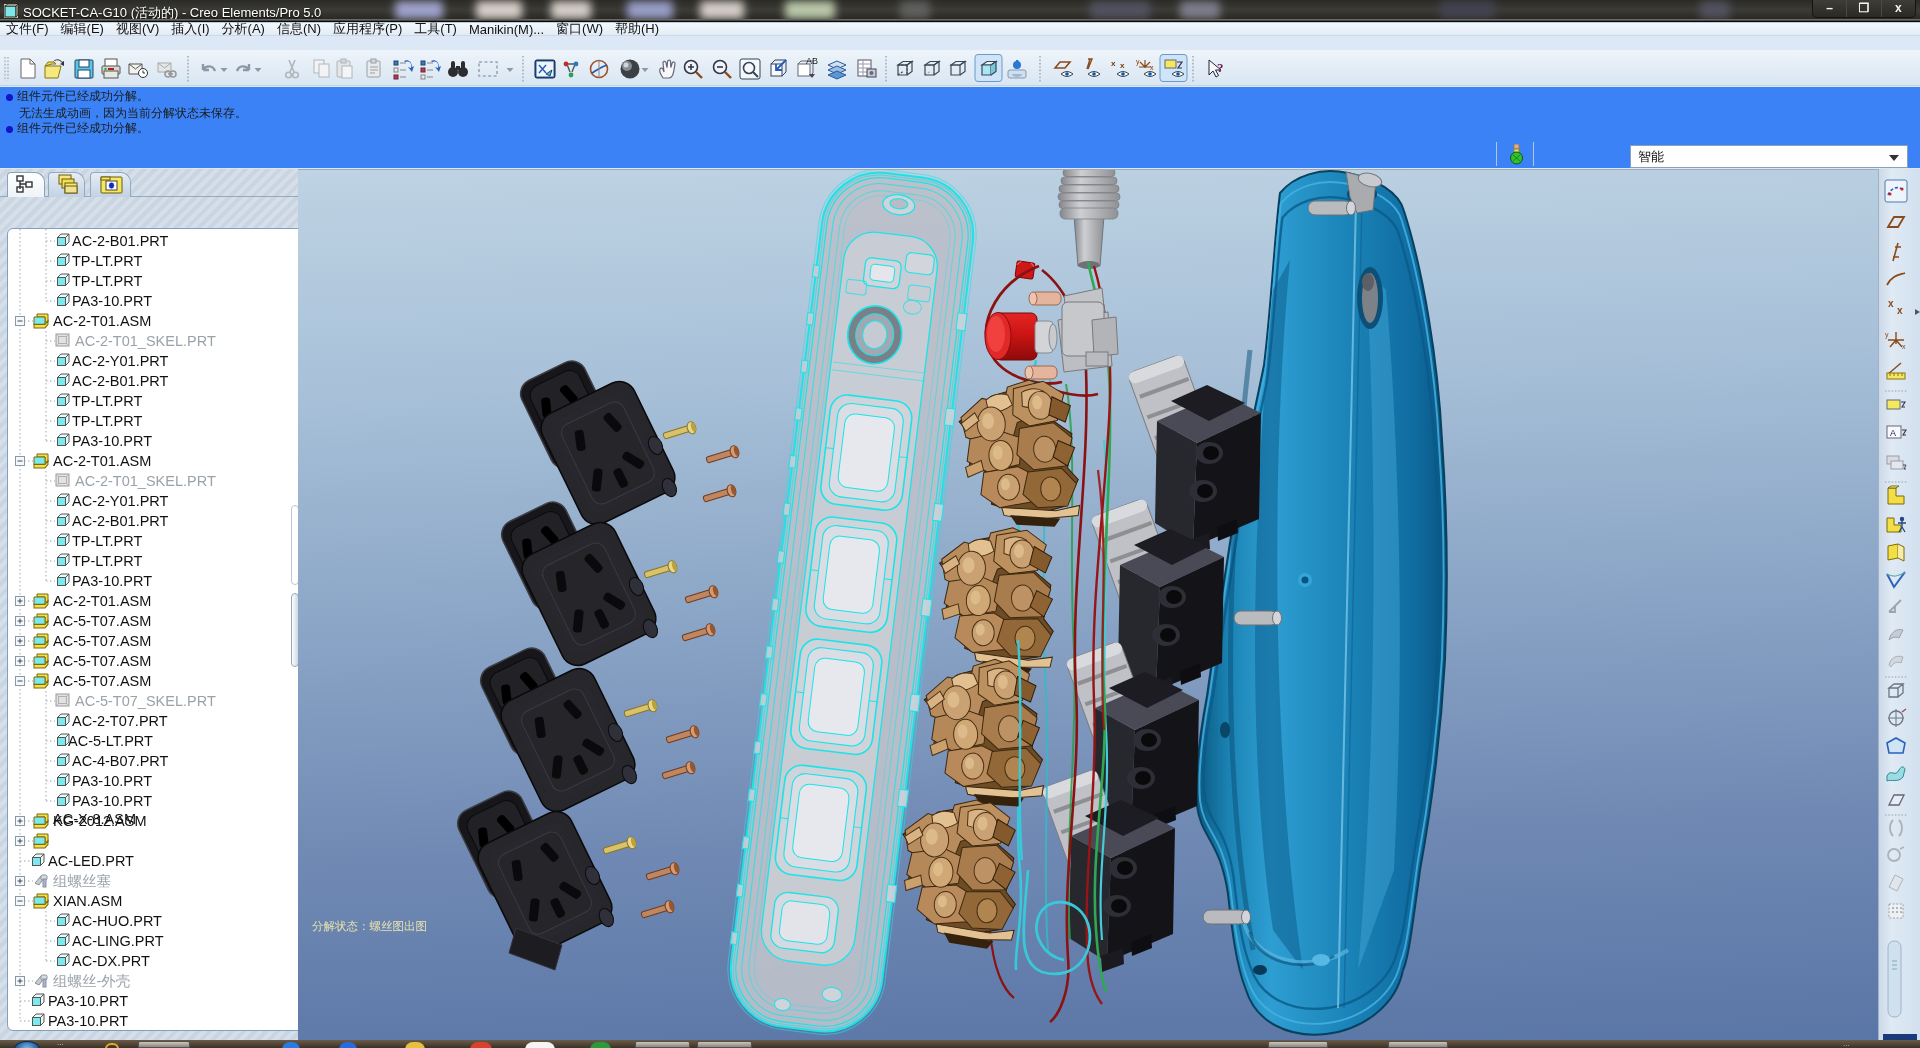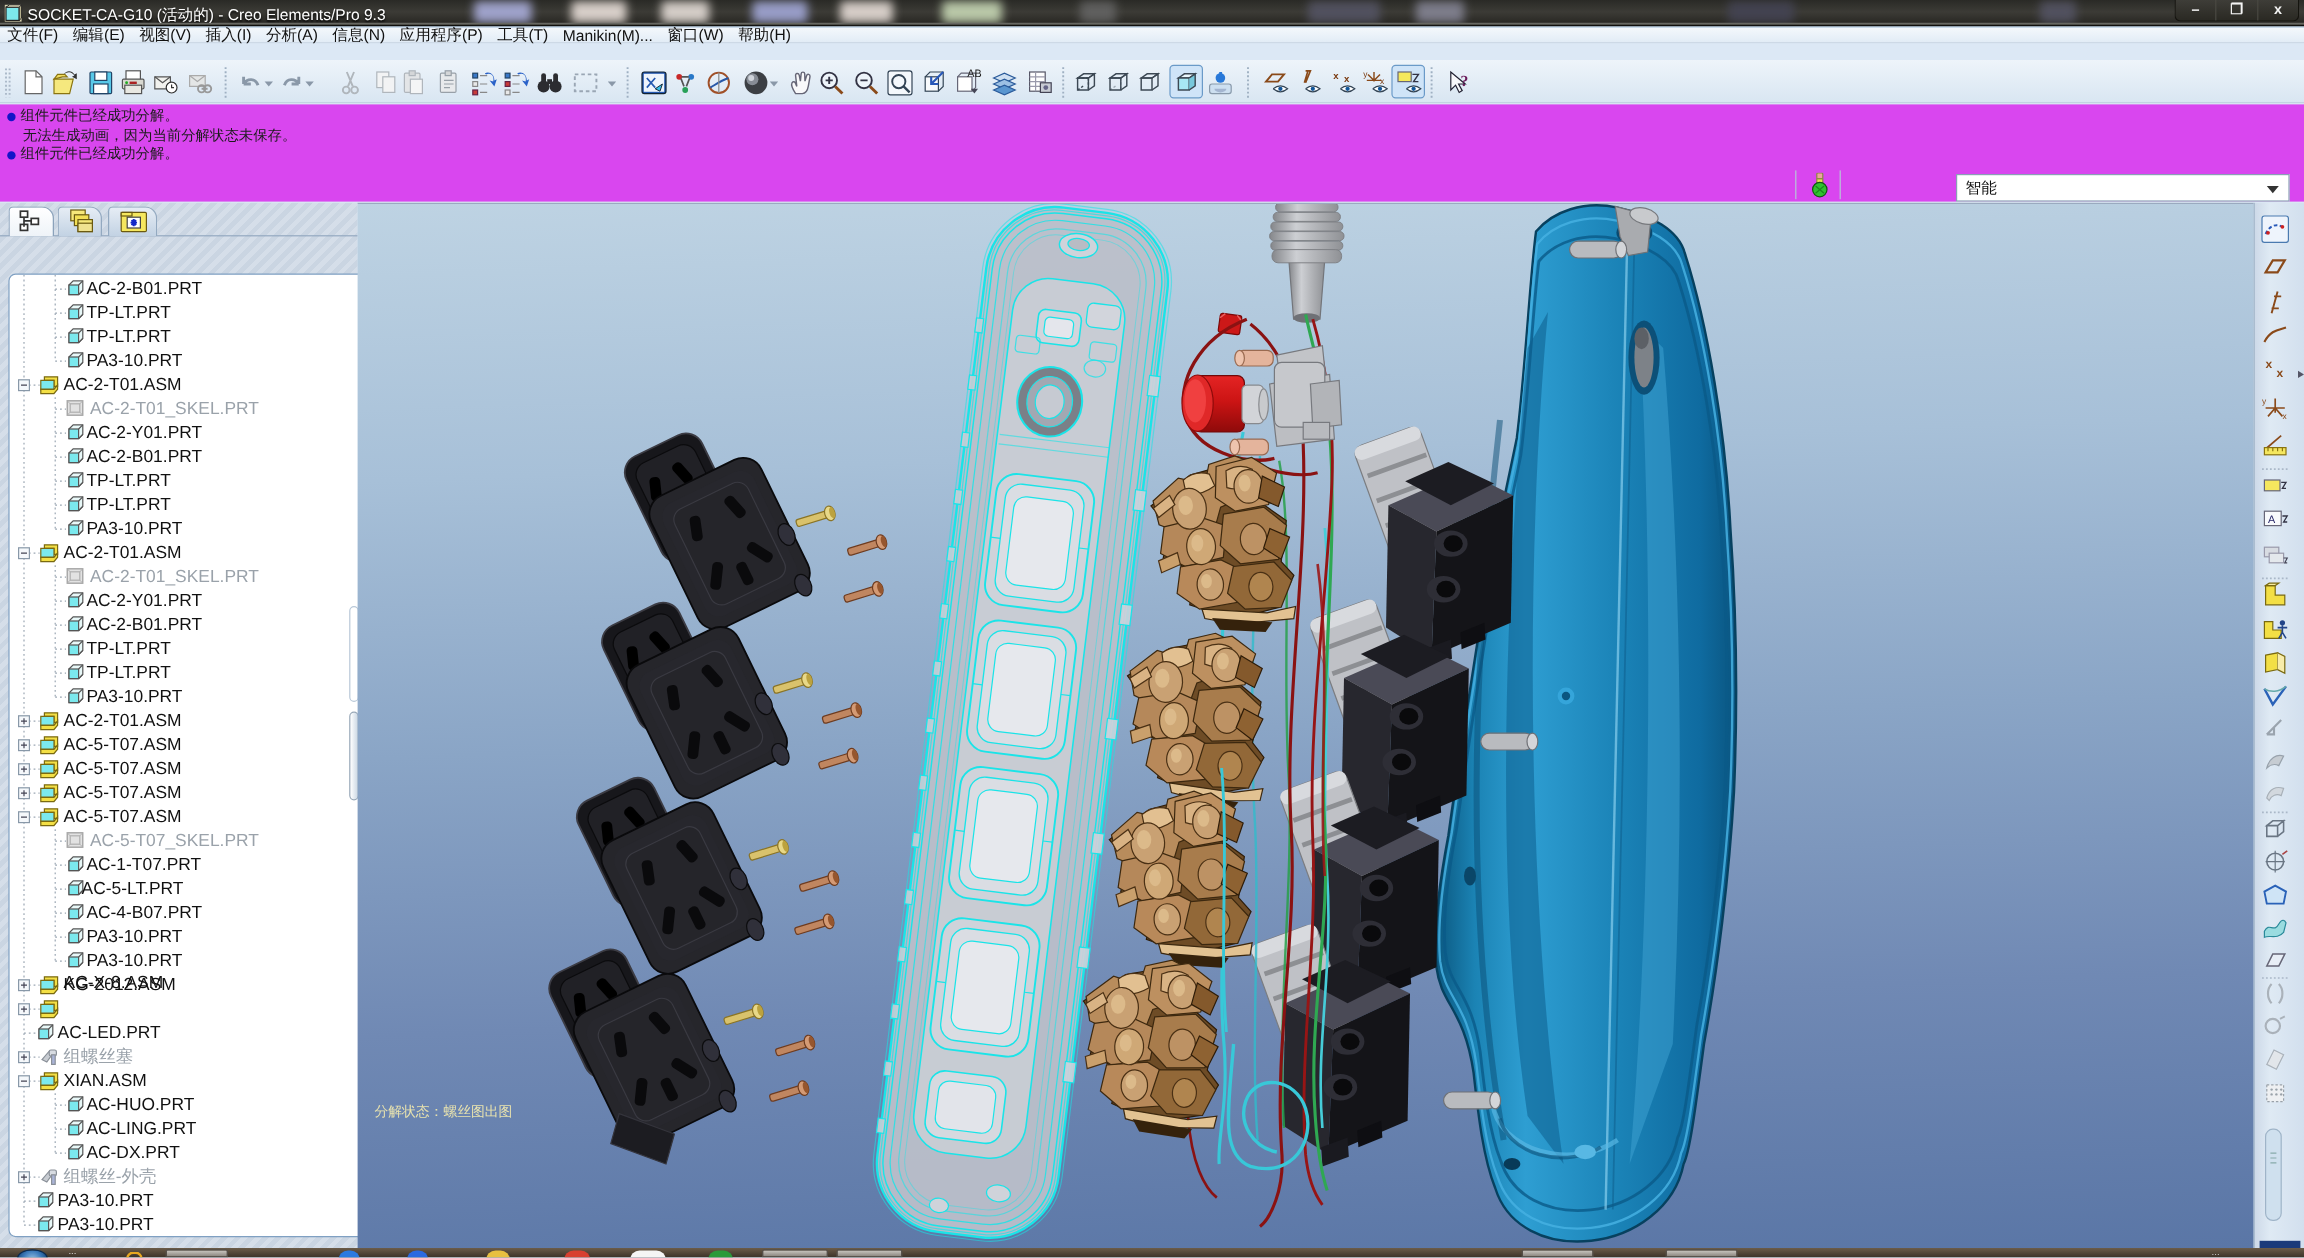--- a/index.html
+++ b/index.html
@@ -13,21 +13,21 @@
 #winbtns{position:absolute;right:4px;top:0;width:104px;height:18px;background:linear-gradient(180deg,#3e3d38,#2a2923);border:1px solid #15140f;border-top:none;border-radius:0 0 5px 5px;display:flex}
 #winbtns div{flex:1;color:#f4f4f4;font-size:12px;font-weight:bold;text-align:center;line-height:16px;border-right:1px solid #4a4942}
 #winbtns div:last-child{border-right:none}
 
 #menu{left:0;top:22px;width:1920px;height:14px;background:linear-gradient(180deg,#f4f8fc,#e2ecf6);border-top:1px solid #b8cde2;border-bottom:1px solid #cdd9e6;display:flex;align-items:center;font-size:13px;color:#111}
 #menu span{margin-left:6px;margin-right:6px;white-space:nowrap}
 
 #tbar{left:0;top:50px;width:1920px;height:36px;background:linear-gradient(180deg,#eef4fa,#d9e6f2);border-bottom:1px solid #c2d2e2}
 #tbar svg{position:absolute;top:0;left:0}
 
-#msg{left:0;top:87px;width:1920px;height:81px;background:#d946ef;font-size:12px;color:#1c1c1c}
+#msg{left:0;top:87px;width:1920px;height:81px;background:#3b82f6;font-size:12px;color:#1c1c1c}
 #msg .bl{position:absolute;width:7px;height:7px;border-radius:50%;background:#1414c8}
 #msg .t{position:absolute;white-space:nowrap}
 #combo{position:absolute;left:1630px;top:145px;width:278px;height:23px;background:#fff;border:1px solid #8aa0b6;font-size:13px;color:#111;line-height:21px;padding-left:7px}
 #combo:after{content:"";position:absolute;right:8px;top:9px;border:5px solid transparent;border-top:6px solid #333}
 .vsep{position:absolute;width:1px;background:#b6c6d6}
 
 #lpanel{left:0;top:169px;width:298px;height:871px;background:repeating-linear-gradient(135deg,#d5dee9 0 4px,#cad5e2 4px 8px);}
 .tab{position:absolute;top:3px;height:25px;border:1px solid #93a9c0;border-bottom:none;border-radius:4px 10px 0 0}
 .tabi{background:linear-gradient(180deg,#e6edf5,#c2d2e3)}
 #tabs{position:absolute;left:0;top:0;width:298px;height:28px;border-bottom:1px solid #93a9c0}
@@ -60,21 +60,21 @@
 <div class="blob" style="left:1090px;width:60px;background:#556"></div>
 <div class="blob" style="left:1180px;width:40px;background:#889"></div>
 <div class="blob" style="left:1440px;width:55px;background:#445"></div>
 <div class="blob" style="left:1700px;width:30px;background:#556"></div>
 <svg id="appico" viewBox="0 0 16 16">
       <rect x="1" y="1" width="14" height="14" fill="#d8d2b0"></rect>
       <rect x="2" y="3" width="11" height="11" fill="#7de8ec" stroke="#222" stroke-width="1"></rect>
       <path d="M2 3 L5 1 L15 1 L13 3 Z" fill="#e8e2c0" stroke="#222" stroke-width="0.8"></path>
       <path d="M13 3 L15 1 L15 12 L13 14 Z" fill="#b8b290" stroke="#222" stroke-width="0.8"></path>
     </svg>
-<div id="ttext">SOCKET-CA-G10 (活动的) - Creo Elements/Pro 9.3</div>
+<div id="ttext">SOCKET-CA-G10 (活动的) - Creo Elements/Pro 5.0</div>
 <div id="winbtns">
       <div>–</div>
       <div>❐</div>
       <div>x</div>
     </div>
 <div style="position:absolute;left:0;top:19px;width:1920px;height:2px;background:linear-gradient(180deg,#7a7a74,#3a3a34)"></div>
 <div style="position:absolute;left:0;top:21px;width:1920px;height:1px;background:#0a0a08"></div>
 </div>
 <div class="abs" id="menu">
 <span>文件(F)</span>
@@ -543,21 +543,21 @@
 <div class="trow" style="left:64px;top:282px">AC-2-B01.PRT</div>
 <div class="trow" style="left:64px;top:302px">TP-LT.PRT</div>
 <div class="trow" style="left:64px;top:322px">TP-LT.PRT</div>
 <div class="trow" style="left:64px;top:342px">PA3-10.PRT</div>
 <div class="trow" style="left:45px;top:362px">AC-2-T01.ASM</div>
 <div class="trow" style="left:45px;top:382px">AC-5-T07.ASM</div>
 <div class="trow" style="left:45px;top:402px">AC-5-T07.ASM</div>
 <div class="trow" style="left:45px;top:422px">AC-5-T07.ASM</div>
 <div class="trow" style="left:45px;top:442px">AC-5-T07.ASM</div>
 <div class="trow gray" style="left:67px;top:462px">AC-5-T07_SKEL.PRT</div>
-<div class="trow" style="left:64px;top:482px">AC-1-T07.PRT</div>
+<div class="trow" style="left:64px;top:482px">AC-2-T07.PRT</div>
 <div class="trow" style="left:60px;top:502px">AC-5-LT.PRT</div>
 <div class="trow" style="left:64px;top:522px">AC-4-B07.PRT</div>
 <div class="trow" style="left:64px;top:542px">PA3-10.PRT</div>
 <div class="trow" style="left:64px;top:562px">PA3-10.PRT</div>
 <div class="trow" style="left:45px;top:582px">KG-2012.ASM</div>
 <div class="trow" style="left:45px;top:580px">AC-X-8.ASM</div>
 <div class="trow" style="left:40px;top:622px">AC-LED.PRT</div>
 <div class="trow gray" style="left:45px;top:642px">组螺丝塞</div>
 <div class="trow" style="left:45px;top:662px">XIAN.ASM</div>
 <div class="trow" style="left:64px;top:682px">AC-HUO.PRT</div>

